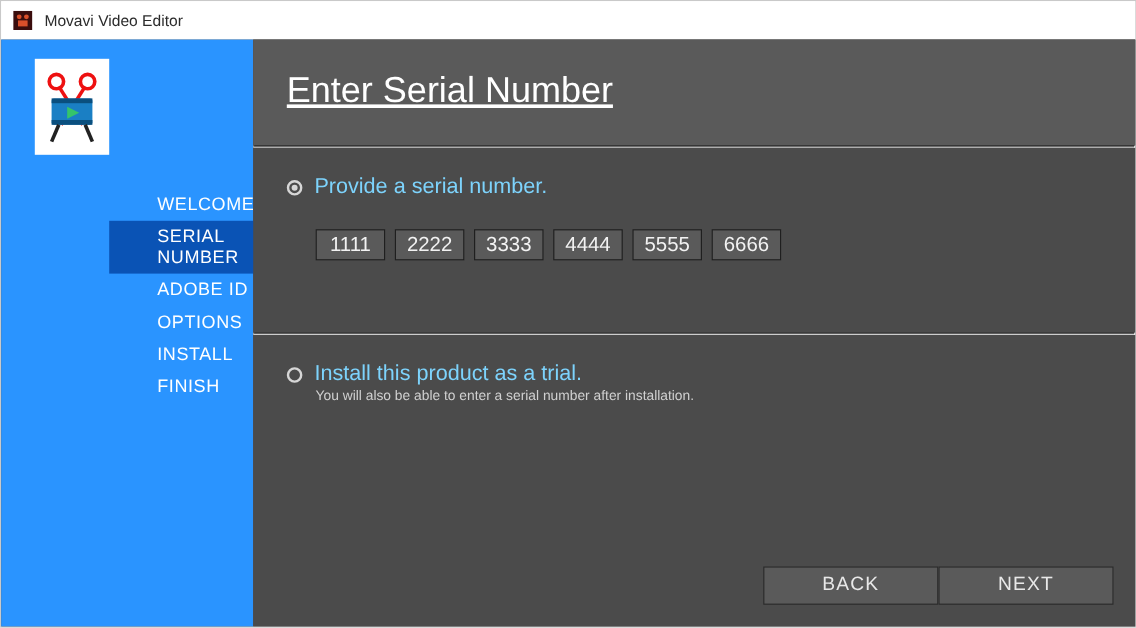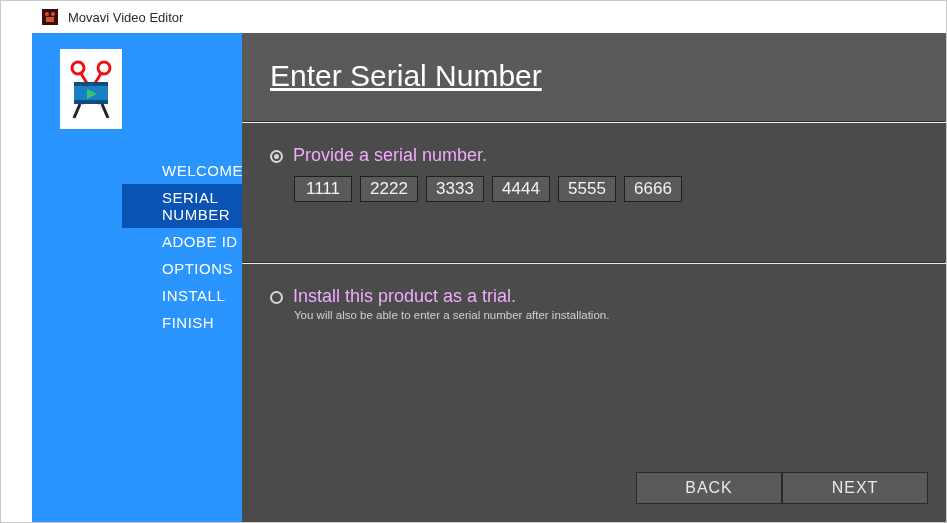--- a/index.html
+++ b/index.html
@@ -1,17 +1,17 @@
 <!DOCTYPE html>
 <html><head>
 <meta charset="utf-8">
 <style>
   * { box-sizing: border-box; margin: 0; padding: 0; }
   html, body { width: 947px; height: 523px; font-family: "Segoe UI", Arial, sans-serif; background: #fff; }
-  .window { width: 947px; height: 523px; display: flex; flex-direction: column; border: 1px solid #c9c9c9; padding-left: 31px; }
+  .window { width: 947px; height: 523px; display: flex; flex-direction: column; border: 1px solid #c9c9c9; }
   .titlebar { height: 32px; background: #fff; display: flex; align-items: center; padding: 0 10px; gap: 10px; }
   .titlebar .app-title { font-size: 13px; color: #2b2b2b; }
   .app-icon-svg { width: 16px; height: 16px; display: block; }
   .body { flex: 1; display: flex; background: #4b4b4b; }
   .sidebar { width: 210px; background: #2a94ff; display: flex; flex-direction: row; padding-top: 12px; }
   .logo-tile { width: 82px; height: 80px; background: #fff; margin: 4px 0 0 28px; display: flex; align-items: center; justify-content: center; }
   .nav { margin-top: 112px; display: flex; flex-direction: column; }
   .nav-item { color: #fff; font-size: 15px; letter-spacing: 0.5px; padding: 5px 0 5px 40px; cursor: pointer; }
   .nav-item.active { background: #0a53b5; }
   .main { flex: 1; display: flex; flex-direction: column; background: #4b4b4b; }
@@ -21,22 +21,22 @@
   .section { padding: 22px 28px 60px 28px; }
   .opt-row { display: flex; align-items: baseline; gap: 10px; }
   .radio {
     width: 13px; height: 13px; border: 2px solid #d6d6d6; border-radius: 50%;
     position: relative; flex: 0 0 auto; top: 2px; cursor: pointer; background: #4b4b4b;
   }
   .radio.checked::after {
     content: ""; position: absolute; left: 2px; top: 2px; width: 5px; height: 5px;
     background: #d6d6d6; border-radius: 50%;
   }
-  .opt-label { color: #f0abfc; font-size: 18px; }
-  .serial-row { display: flex; gap: 8px; margin-top: 10px; margin-left: 24px; }
+  .opt-label { color: #7dd3fc; font-size: 18px; }
+  .serial-row { display: flex; gap: 8px; margin-top: 25px; margin-left: 24px; }
   .serial-box {
     width: 58px; height: 26px; background: #5a5a5a; border: 1px solid #1f1f1f;
     color: #f2f2f2; font-size: 17px; text-align: center; display: flex;
     align-items: center; justify-content: center; outline: none;
     font-family: inherit;
   }
   .sub-note { color: #d0d0d0; font-size: 11.5px; margin-left: 24px; margin-top: 2px; }
   .footer { padding: 0 18px 18px 0; display: flex; justify-content: flex-end; margin-top: auto; }
   .btn {
     width: 146px; height: 32px; background: #5a5a5a; border: 1px solid #2a2a2a;

